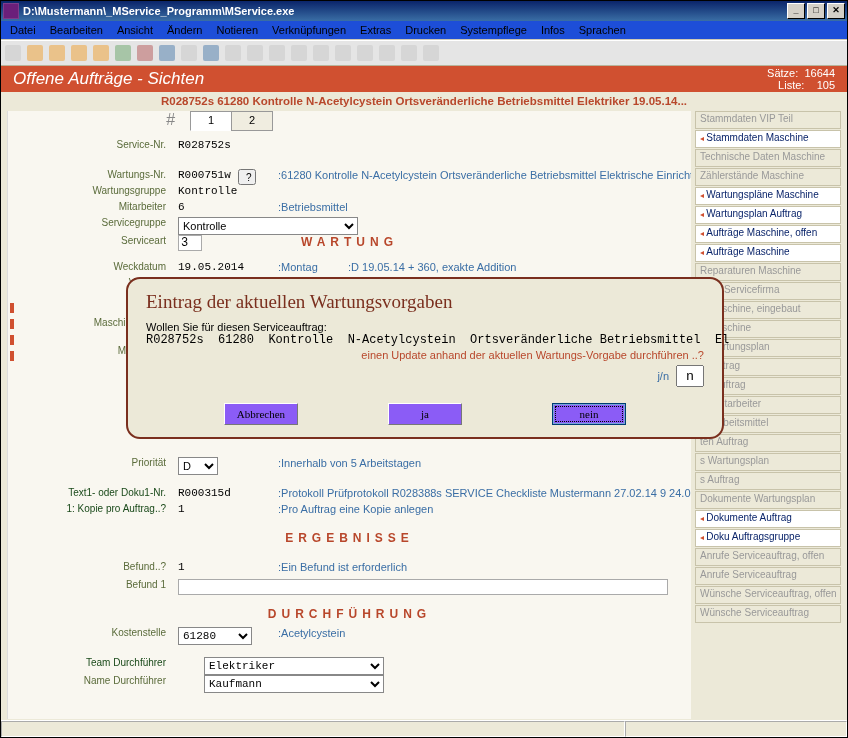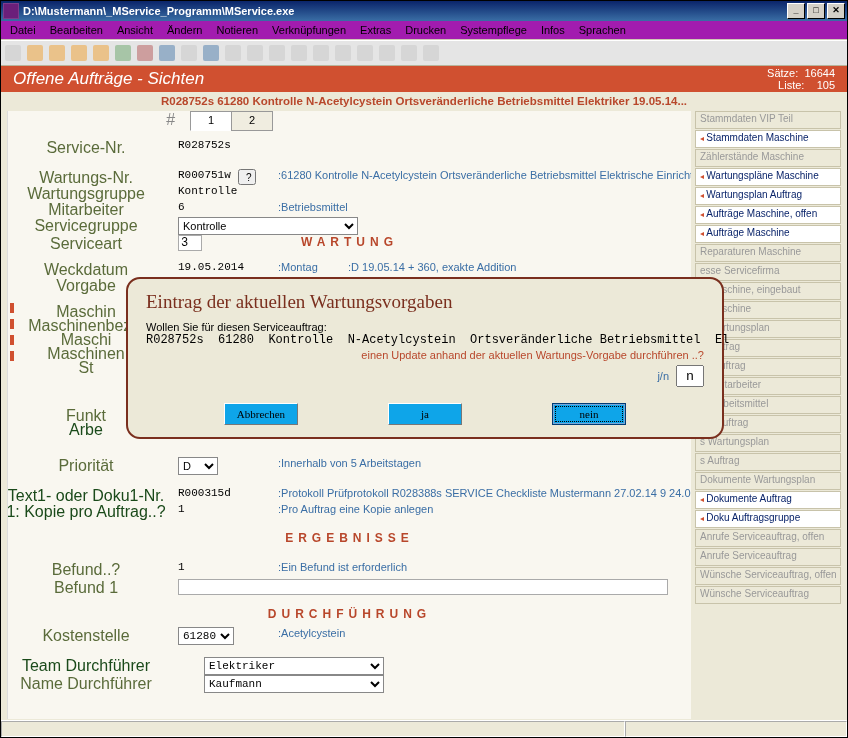--- a/index.html
+++ b/index.html
@@ -3,21 +3,21 @@
 <meta charset="utf-8">
 <style>
   html,body{margin:0;padding:0;font-family:Tahoma,Verdana,sans-serif;font-size:11px;background:#ece9d8;color:#000;}
   .window{width:848px;height:738px;position:relative;background:#ece9d8;border:1px solid #000;box-sizing:border-box;overflow:hidden;}
   
   .titlebar{height:20px;background:linear-gradient(#0a246a,#3a6ea5);color:#fff;display:flex;align-items:center;padding:0 2px;font-weight:bold;font-size:11px;}
   .titlebar .appicon{width:14px;height:14px;background:#6b1f7a;margin-right:4px;border:1px solid #fff2;}
   .titlebar .winbtns{margin-left:auto;display:flex;gap:2px;}
   .titlebar .winbtn{width:16px;height:14px;background:#d4d0c8;border:1px solid #000;border-top-color:#fff;border-left-color:#fff;color:#000;font-size:9px;line-height:12px;text-align:center;}
   
-  .menubar{height:18px;background:#a21caf;display:flex;align-items:center;padding:0 2px;border-bottom:1px solid #cfcab6;}
+  .menubar{height:18px;background:#1d4ed8;display:flex;align-items:center;padding:0 2px;border-bottom:1px solid #cfcab6;}
   .menubar span{padding:2px 7px;}
   
   .toolbar{height:24px;background:#e5e5e5;border-top:1px solid #fff;border-bottom:1px solid #b8b49b;display:flex;align-items:center;padding:0 4px;gap:6px;}
   .tbicon{width:16px;height:16px;opacity:.35;background:#bbb;border-radius:2px;}
   .tbicon.orange{background:#f0a030;opacity:.5;}
   .tbicon.blue{background:#3a6ea5;opacity:.45;}
   .tbicon.green{background:#5a9e5a;opacity:.45;}
   .tbicon.red{background:#b04848;opacity:.45;}
   
   .band{height:26px;background:#d05030;color:#fff;display:flex;align-items:center;padding:0 12px;font-size:17px;font-style:italic;font-family:"Trebuchet MS",Verdana,sans-serif;gap:32px;}
@@ -32,40 +32,40 @@
   .sideitem{height:14px;border:1px solid #c8c3aa;background:#ece9d8;color:#999;font-size:10px;padding:1px 4px;margin-bottom:1px;white-space:nowrap;overflow:hidden;}
   .sideitem.act{color:#0a246a;background:#fff;font-weight:normal;}
   .sideitem.act::before{content:"◂ ";color:#d05030;font-size:8px;}
   
   .tabs{position:absolute;top:0;left:182px;display:flex;}
   .tabhash{position:absolute;top:0;left:158px;font-size:16px;font-style:italic;color:#888;}
   .tab{width:40px;height:18px;border:1px solid #999;background:#f0ede0;text-align:center;font-size:11px;line-height:16px;margin-right:-1px;}
   .tab.active{background:#fff;border-bottom-color:#fff;}
   
   .row{position:absolute;left:0;right:0;height:16px;}
-  .lbl{position:absolute;right:calc(100% - 164px);text-align:center;width:160px;color:#5a6b3a;font-size:16px;padding-right:6px;white-space:nowrap;}
+  .lbl{position:absolute;right:calc(100% - 164px);text-align:right;width:160px;color:#5a6b3a;font-size:10px;padding-right:6px;white-space:nowrap;}
   .lbl.dark{color:#1a4a1a;font-weight:normal;}
   .val{position:absolute;left:170px;font-family:"Courier New",monospace;font-size:11px;}
   .orange{color:#d05030;}
   .inp{font-family:"Courier New",monospace;font-size:12px;height:16px;border:1px solid #aaa;background:#fff;box-sizing:border-box;padding:0 2px;}
   .sel{font-family:Tahoma,sans-serif;font-size:11px;height:18px;border:1px solid #888;background:#fff;}
   .sub{position:absolute;left:270px;color:#3a6ea5;font-size:11px;font-family:Tahoma,sans-serif;white-space:nowrap;}
   .sechdr{position:absolute;left:0;right:0;text-align:center;letter-spacing:5px;color:#b8472b;font-weight:bold;font-size:12px;}
   .orangetick{position:absolute;left:2px;width:4px;height:10px;background:#d05030;}
   
   .overlay{position:absolute;inset:0;}
   .modal{position:absolute;left:125px;top:276px;width:594px;height:158px;background:#ece9d8;border:2px solid #7a2f1e;border-radius:14px;box-shadow:none;}
   .modal h1{margin:12px 0 8px 18px;font-family:Georgia,"Times New Roman",serif;font-weight:normal;font-size:19px;color:#7a2f1e;}
   .modal .mbody{margin:0 18px;font-size:11px;}
   .modal .mono{font-family:"Courier New",monospace;font-size:12px;white-space:pre;}
   .modal .q{color:#b8472b;display:inline;}
   .modal .jn{position:absolute;right:18px;top:86px;display:flex;align-items:center;gap:7px;}
   .modal .jn input{width:20px;height:16px;font-family:"Courier New",monospace;text-align:center;}
   .modal .btns{position:absolute;bottom:12px;left:0;right:0;display:flex;justify-content:center;gap:90px;}
-  .modal button{width:74px;height:22px;background:#0ea5e9;border:1px solid #777;border-top-color:#fff;border-left-color:#fff;font-family:Tahoma;font-size:11px;}
+  .modal button{width:74px;height:22px;background:#8b5cf6;border:1px solid #777;border-top-color:#fff;border-left-color:#fff;font-family:Tahoma;font-size:11px;}
   .modal button.focus{outline:1px dotted #000;outline-offset:-4px;border:1px solid #003c74;box-shadow:0 0 0 1px #7aa7d7 inset;}
   
   .status{position:absolute;bottom:0;left:0;right:0;height:16px;background:#ece9d8;border-top:1px solid #fff;display:flex;}
   .status .cell{border:1px solid #fff;border-top-color:#aaa;border-left-color:#aaa;height:14px;}
 </style>
 </head>
 <body>
 
 <div class="window">
 
@@ -226,37 +226,38 @@
             <span class="sub orange">:Ein Befund ist erforderlich</span>
           </div>
         <div class="row" style="top:468px">
             <span class="lbl">Befund 1</span>
             <input class="inp" style="position: absolute; left: 170px; width: 490px;">
           </div>
 
         <div class="sechdr" style="top:496px">DURCHFÜHRUNG</div>
         <div class="row" style="top:516px">
             <span class="lbl">Kostenstelle</span>
-            <select class="sel" style="position:absolute;left:170px;width:56px;font-family:'Courier New',monospace"><option>61280</option></select>
+            <select class="sel" style="position:absolute;left:170px;width:74px;font-family:'Courier New',monospace"><option>61280</option></select>
             <span class="sub" style="color:#3a6ea5">:Acetylcystein</span>
           </div>
         <div class="row" style="top:546px">
             <span class="lbl dark">Team Durchführer</span>
             <select class="sel" style="position:absolute;left:196px;width:180px;font-family:'Courier New',monospace"><option>Elektriker</option></select>
           </div>
         <div class="row" style="top:564px">
             <span class="lbl">Name Durchführer</span>
             <select class="sel" style="position:absolute;left:196px;width:180px;font-family:'Courier New',monospace"><option>Kaufmann</option></select>
           </div>
       </div>
     </div>
 
     <div class="sidecol" id="sidecol">
         <div class="sideitem">Stammdaten VIP Teil</div>
         <div class="sideitem act">Stammdaten Maschine</div>
+        <div class="sideitem">Technische Daten Maschine</div>
         <div class="sideitem">Zählerstände Maschine</div>
         <div class="sideitem act">Wartungspläne Maschine</div>
         <div class="sideitem act">Wartungsplan Auftrag</div>
         <div class="sideitem act">Aufträge Maschine, offen</div>
         <div class="sideitem act">Aufträge Maschine</div>
         <div class="sideitem">Reparaturen Maschine</div>
         <div class="sideitem">esse Servicefirma</div>
         <div class="sideitem">e Maschine, eingebaut</div>
         <div class="sideitem">e Maschine</div>
         <div class="sideitem">e Wartungsplan</div>

